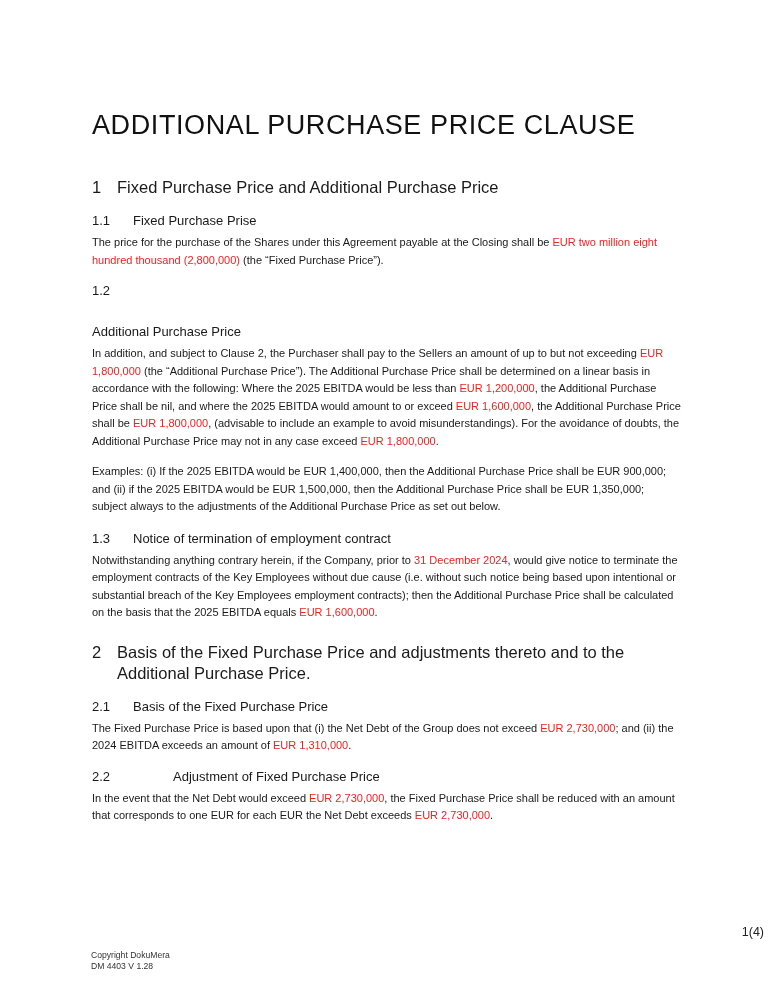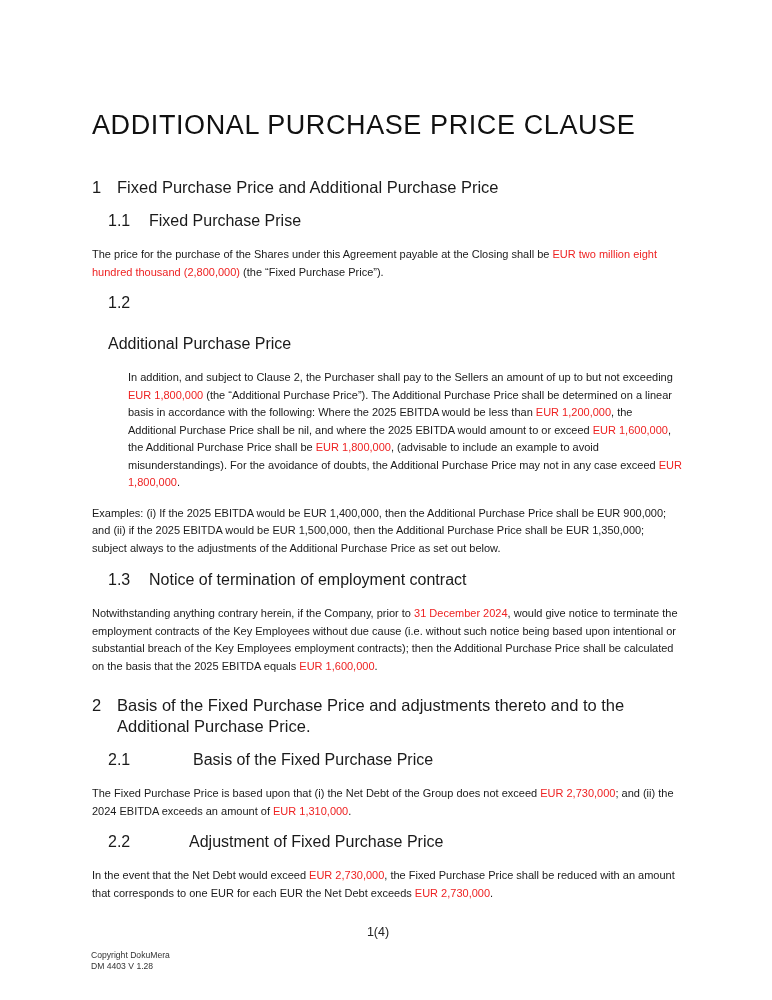--- a/index.html
+++ b/index.html
@@ -12,27 +12,27 @@
   .content { position: absolute; left: 92px; top: 92px; width: 590px; }
   .doc-title {
     font-size: 27px; letter-spacing: 0.6px; font-weight: normal; margin: 0;
     line-height: 34px; color: #111;
   }
   .h1 {
     display: flex; font-size: 16.5px; line-height: 21px; margin: 0; font-weight: normal; color: #1a1a1a;
   }
   .h1 .num { width: 25px; flex: 0 0 25px; }
   .h2 {
-    display: flex; font-size: 16px; line-height: 18px; margin: 16px; font-weight: normal; color: #1a1a1a;
+    display: flex; font-size: 13px; line-height: 18px; margin: 0; font-weight: normal; color: #1a1a1a;
   }
   .h2 .num { width: 41px; flex: 0 0 41px; }
   .para { font-size: 11px; line-height: 17.5px; margin: 0; color: #1a1a1a; }
   .para.italic { }
   .red { color: #ee2222; }
-  .footer-page { position: absolute; top: 909px; left: 0; width: 772px; text-align: center; font-size: 12.5px; color: #222; padding-left: 0; }
+  .footer-page { position: absolute; top: 909px; left: 0; width: 772px; text-align: right; font-size: 12.5px; color: #222; padding-left: 0; }
   .footer-page span { position: relative; left: -8px; }
   .footer-meta { position: absolute; left: 91px; top: 934px; font-size: 8.6px; line-height: 11px; color: #333; }
 </style>
 </head>
 <body>
 
 <div class="page">
   <div class="content">
     <h1 class="doc-title">ADDITIONAL PURCHASE PRICE CLAUSE</h1>
 
@@ -46,41 +46,41 @@
       <span>Fixed Purchase Prise</span>
     </div>
     <p class="para" style="margin-top:4px;">
       <span>The price for the purchase of the Shares under this Agreement payable at the Closing shall be </span><span class="red" style="color: rgb(238, 34, 34);">EUR two million eight hundred thousand (2,800,000)</span><span> (the “Fixed Purchase Price”).</span>
     </p>
 
     <div class="h2" style="margin-top:13px;flex-direction:column;">
       <span class="num">1.2</span>
       <span>Additional Purchase Price</span>
     </div>
-    <p class="para" style="margin-top:4px;margin-left:36px;">
+    <p class="para" style="margin-top:4px;">
       <span>In addition, and subject to Clause 2, the Purchaser shall pay to the Sellers an amount of up to but not exceeding </span><span class="red" style="color: rgb(238, 34, 34);">EUR 1,800,000</span><span> (the “Additional Purchase Price”). The Additional Purchase Price shall be determined on a linear basis in accordance with the following: Where the 2025 EBITDA would be less than </span><span class="red" style="color: rgb(238, 34, 34);">EUR 1,200,000</span><span>, the Additional Purchase Price shall be nil, and where the 2025 EBITDA would amount to or exceed </span><span class="red" style="color: rgb(238, 34, 34);">EUR 1,600,000</span><span>, the Additional Purchase Price shall be </span><span class="red" style="color: rgb(238, 34, 34);">EUR 1,800,000</span><span>, (advisable to include an example to avoid misunderstandings). For the avoidance of doubts, the Additional Purchase Price may not in any case exceed </span><span class="red" style="color: rgb(238, 34, 34);">EUR 1,800,000</span><span>.</span>
     </p>
     <p class="para italic" style="margin-top:13px;">
       <span>Examples: (i) If the 2025 EBITDA would be EUR 1,400,000, then the Additional Purchase Price shall be EUR 900,000; and (ii) if the 2025 EBITDA would be EUR 1,500,000, then the Additional Purchase Price shall be EUR 1,350,000; subject always to the adjustments of the Additional Purchase Price as set out below.</span>
     </p>
 
     <div class="h2" style="margin-top:14px;">
       <span class="num">1.3</span>
       <span>Notice of termination of employment contract</span>
     </div>
     <p class="para" style="margin-top:4px;">
       <span>Notwithstanding anything contrary herein, if the Company, prior to </span><span class="red" style="color: rgb(238, 34, 34);">31 December 2024</span><span>, would give notice to terminate the employment contracts of the Key Employees without due cause (i.e. without such notice being based upon intentional or substantial breach of the Key Employees employment contracts); then the Additional Purchase Price shall be calculated on the basis that the 2025 EBITDA equals </span><span class="red" style="color: rgb(238, 34, 34);">EUR 1,600,000</span><span>.</span>
     </p>
 
     <div class="h1" style="margin-top:20px;">
       <span class="num">2</span>
       <span>Basis of the Fixed Purchase Price and adjustments thereto and to the Additional Purchase Price.</span>
     </div>
 
-    <div class="h2" style="margin-top:14px;gap:44px;">
+    <div class="h2" style="margin-top:14px;">
       <span class="num">2.1</span>
       <span>Basis of the Fixed Purchase Price</span>
     </div>
     <p class="para" style="margin-top:4px;">
       <span>The Fixed Purchase Price is based upon that (i) the Net Debt of the Group does not exceed </span><span class="red" style="color: rgb(238, 34, 34);">EUR 2,730,000</span><span>; and (ii) the 2024 EBITDA exceeds an amount of </span><span class="red" style="color: rgb(238, 34, 34);">EUR 1,310,000</span><span>.</span>
     </p>
 
     <div class="h2" style="margin-top:13px;gap:40px;">
       <span class="num">2.2</span>
       <span>Adjustment of Fixed Purchase Price</span>

